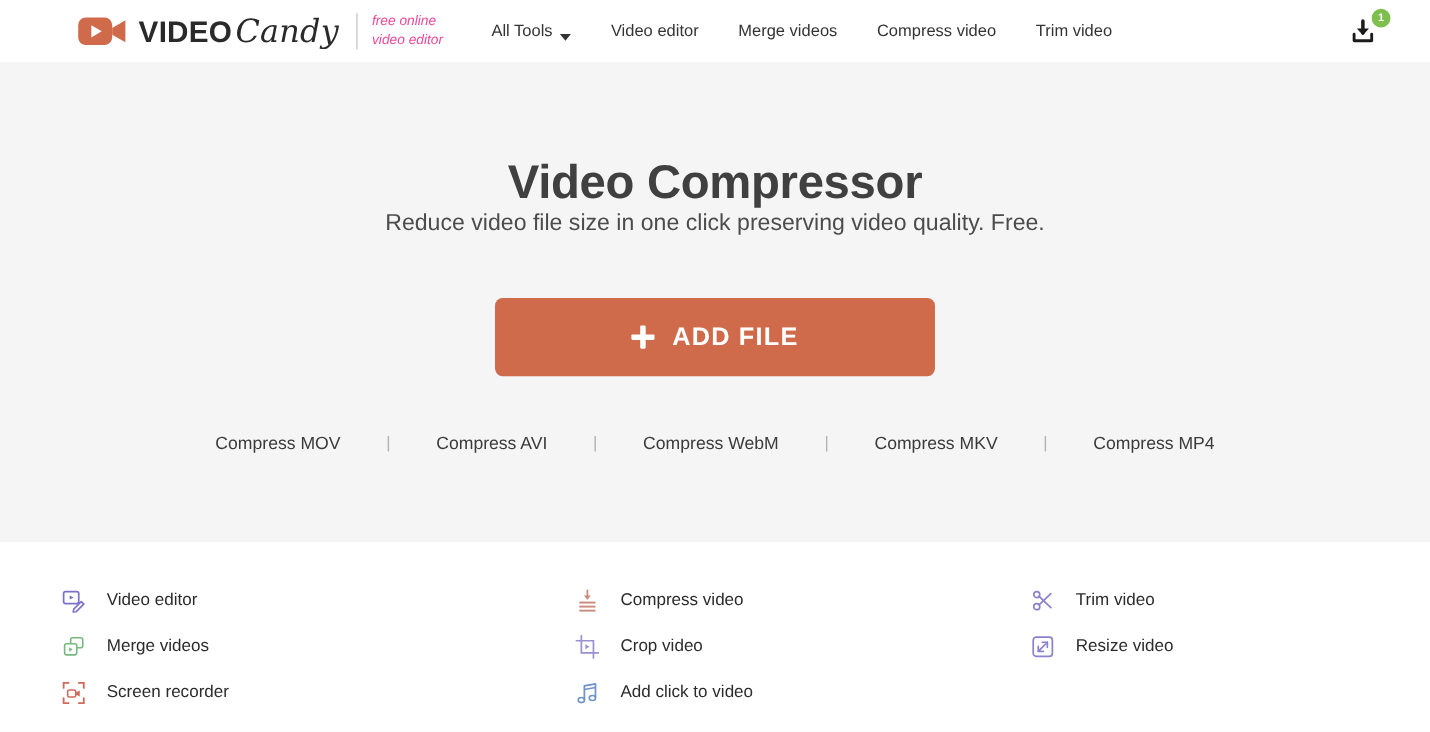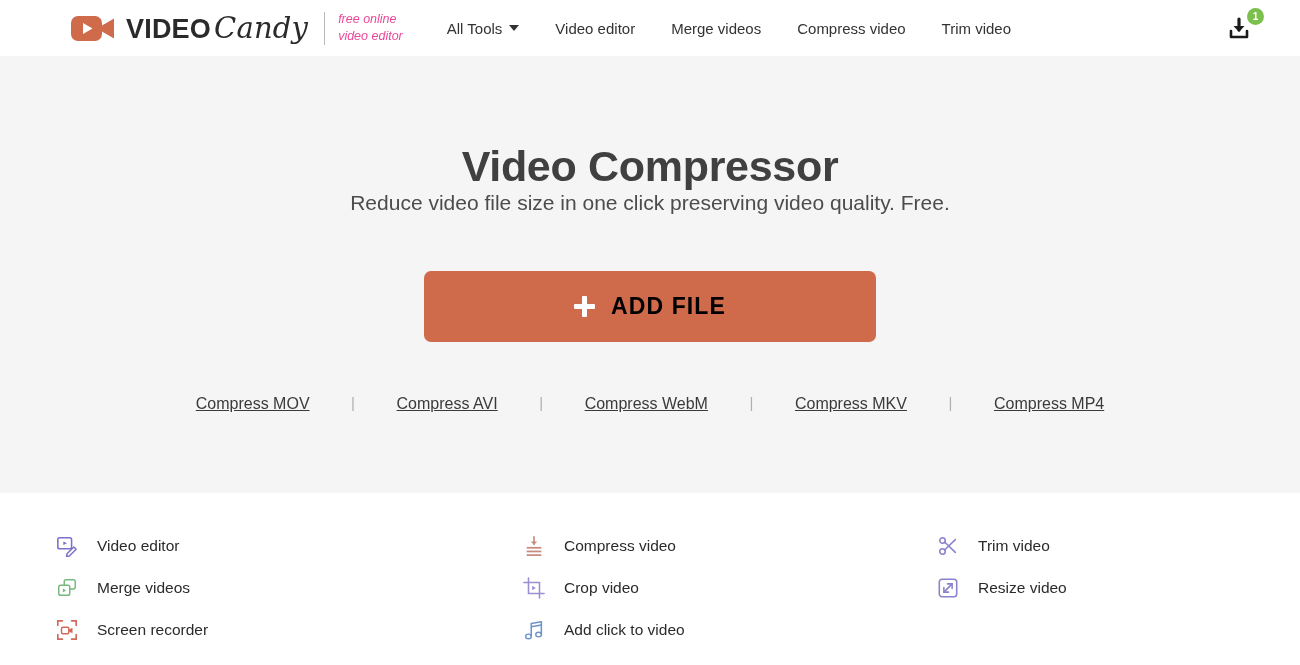--- a/index.html
+++ b/index.html
@@ -36,21 +36,21 @@
   }
   .tagline {
     font-size: 12.5px; font-style: italic; color: #ec4899;
     line-height: 1.35;
   }
 
   .nav { display: flex; align-items: center; margin-left: 44px; }
   .nav-item {
     font-size: 15px; color: #333333; margin-right: 36px;
     cursor: pointer; white-space: nowrap;
-    display: flex; align-items: center; gap: 7px;
+    display: flex; align-items: flex-end; gap: 7px;
   }
   .nav-item:last-child { margin-right: 0; }
   .caret {
     width: 0; height: 0;
     border-left: 5px solid transparent;
     border-right: 5px solid transparent;
     border-top: 6px solid #333333;
     display: inline-block;
   }
 
@@ -77,40 +77,40 @@
   }
   .hero h1 {
     font-size: 43px; font-weight: bold; color: #404040;
     letter-spacing: -.3px;
   }
   .hero .sub {
     font-size: 21px; color: #4c4c4c; font-weight: 400;
   }
   .add-file {
     margin: 56px auto 0;
-    width: 452px; height: 71px;
+    width: 400px; height: 71px;
     background: #cf6a4b; border: none; border-radius: 7px;
-    color: #000000; font-size: 23px; font-weight: bold;
+    color: #ffffff; font-size: 23px; font-weight: bold;
     letter-spacing: 1.1px; cursor: pointer;
     display: flex; align-items: center; justify-content: center; gap: 16px;
     font-family: "Liberation Sans", sans-serif;
   }
   .plus { position: relative; width: 21px; height: 21px; flex: none; }
   .plus::before, .plus::after {
     content: ""; position: absolute; background: #fff; border-radius: 1px;
   }
   .plus::before { left: 0; top: 8px; width: 21px; height: 4.5px; }
   .plus::after { top: 0; left: 8px; height: 21px; width: 4.5px; }
 
   .formats {
     margin-top: 52px;
     display: flex; align-items: center; justify-content: center;
   }
   .fmt {
-    font-size: 16px; color: #3a3a3a; text-decoration: underline;
+    font-size: 16px; color: #3a3a3a; 
     cursor: pointer; white-space: nowrap;
   }
   .fmt-sep {
     color: #b0b0b0; font-size: 15px; padding: 0 0 2px 0;
     width: 87px; text-align: center; user-select: none;
   }
 
   
   .tools {
     background: #ffffff;

